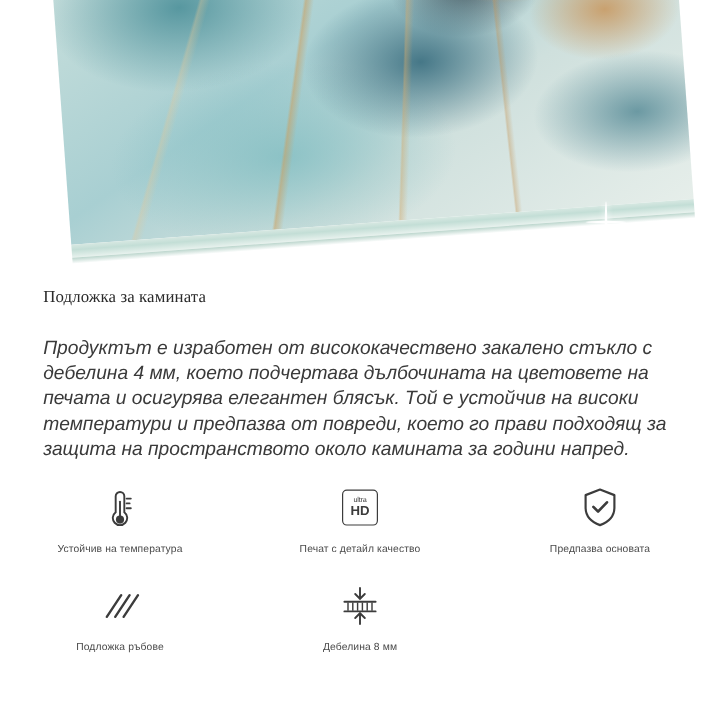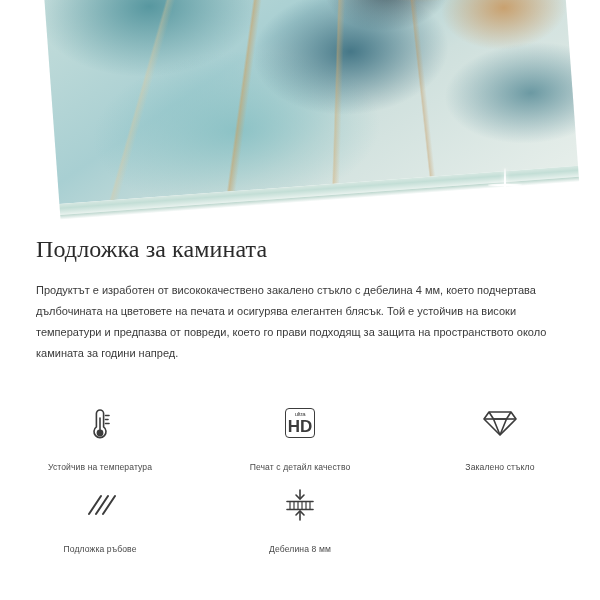--- a/index.html
+++ b/index.html
@@ -139,34 +139,35 @@
     left: 0;
     top: 222px;
     width: 600px;
     padding: 0 36px;
   }
 
   .headline {
     margin: 0;
     padding-top: 12px;
     font-family: "Liberation Serif", serif;
-    font-size: 24px;
+    font-size: 14px;
     line-height: 30px;
     font-weight: 400;
     color: #2a2a2a;
     letter-spacing: 0.1px;
   }
   .headline .line2 { display: block; }
 
   .body-copy {
     margin: 16px 0 0 0;
-    font-size: 11px;
+    font-size: 16px;
     line-height: 21px;
     color: #3a3a3a;
     max-width: 530px;
+    font-style: italic;
   }
 
   
   .features {
     position: absolute;
     left: 0;
     top: 396px;
     width: 600px;
     display: grid;
     grid-template-columns: repeat(3, 1fr);
@@ -183,40 +184,40 @@
   }
 
   .feature .ico {
     height: 42px;
     display: flex;
     align-items: center;
     justify-content: center;
   }
 
   .feature .cap {
-    margin-top: 18px;
+    margin-top: 8px;
     font-size: 8.6px;
     color: #4a4a4a;
     text-align: center;
     letter-spacing: 0.1px;
   }
 
   .ultrahd {
     width: 30px;
     height: 30px;
     border: 1.6px solid #3c3c3c;
     border-radius: 4px;
     display: flex;
     flex-direction: column;
     align-items: center;
     justify-content: center;
     line-height: 1;
   }
   .ultrahd .u1 { font-size: 6px; color: #3c3c3c; letter-spacing: -0.2px; }
-  .ultrahd .u2 { font-size: 17px; font-weight: bold; color: #3c3c3c; margin-top: 1px; }
+  .ultrahd .u2 { font-size: 11px; font-weight: bold; color: #3c3c3c; margin-top: 1px; }
 
   svg { display: block; }
 </style>
 </head>
 <body>
 
 <div class="page">
 
   <div class="hero">
     <div class="panel-wrap">
@@ -262,35 +263,30 @@
     <div class="feature">
       <span class="ico">
         <span class="ultrahd">
           <span class="u1">ultra</span>
           <span class="u2">HD</span>
         </span>
       </span>
       <span class="cap">Печат с детайл качество</span>
     </div>
 
-
-    <div class="feature">
-      <span class="ico">
-        <svg width="36" height="30" viewBox="0 0 36 30">
-          <g fill="none" stroke="#3c3c3c" stroke-width="1.6" stroke-linejoin="round">
-            <path d="M7 4 H29 L34 11 L18 27 L2 11 Z"></path>
-            <path d="M2 11 H34"></path>
-            <path d="M7 4 L11.5 11 L18 27"></path>
-            <path d="M29 4 L24.5 11 L18 27"></path>
-            <path d="M11.5 11 H24.5"></path>
-          </g>
+    <div class="feature">
+      <span class="ico">
+        <svg width="34" height="38" viewBox="0 0 34 38">
+          <path d="M17 4 L29 8.6 V19 c0 7.6 -5.4 12.2 -12 14.6 C10.4 31.2 5 26.6 5 19 V8.6 Z" fill="none" stroke="#3c3c3c" stroke-width="1.8" stroke-linejoin="round"></path>
+          <path d="M11.5 18.4 L15.4 22.3 L22.8 14.6" fill="none" stroke="#3c3c3c" stroke-width="2.2" stroke-linecap="round" stroke-linejoin="round"></path>
         </svg>
       </span>
-      <span class="cap">Закалено стъкло</span>
-    </div>
+      <span class="cap">Предпазва основата</span>
+    </div>
+
 
     <div class="feature">
       <span class="ico">
         <svg width="34" height="30" viewBox="0 0 34 30">
           <g stroke="#3c3c3c" stroke-width="2" stroke-linecap="round">
             <line x1="6" y1="24" x2="18" y2="6"></line>
             <line x1="13" y1="24" x2="25" y2="6"></line>
             <line x1="20" y1="24" x2="32" y2="6"></line>
           </g>
         </svg>

